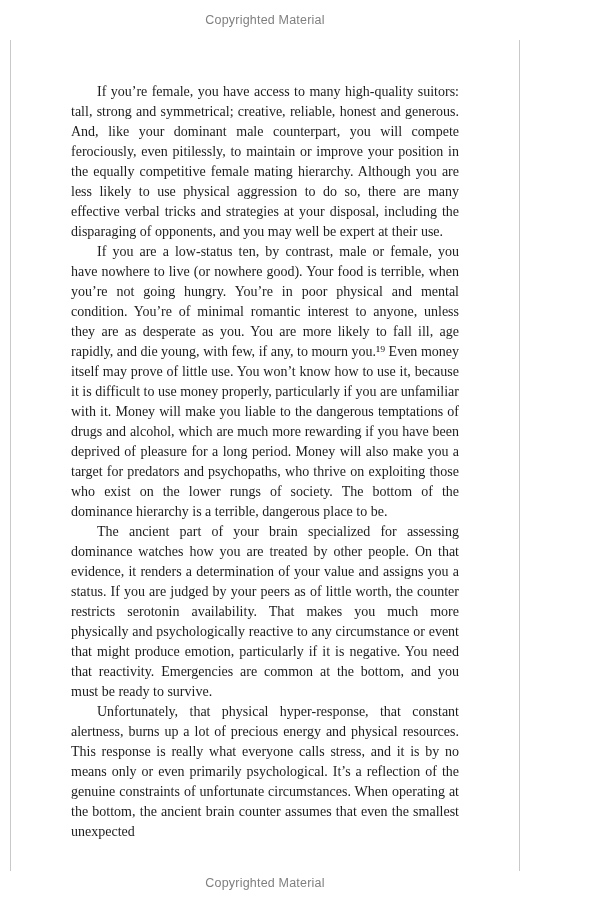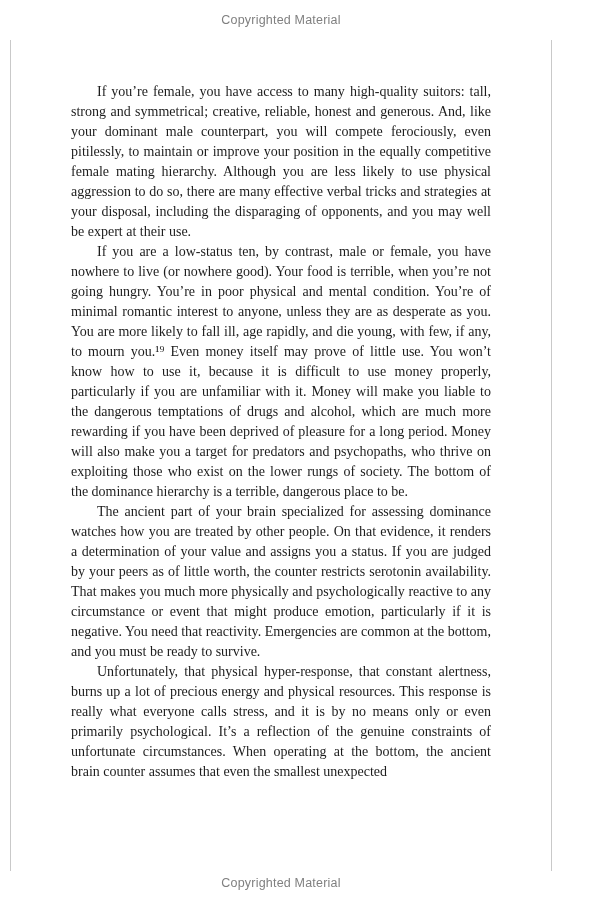--- a/index.html
+++ b/index.html
@@ -6,21 +6,20 @@
     margin: 0;
     padding: 0;
     background: #ffffff;
   }
   .canvas {
     position: relative;
     width: 530px;
     height: 899px;
     background: #ffffff;
     overflow: hidden;
-    padding-left: 32px;
   }
   .watermark {
     position: absolute;
     left: 0;
     width: 100%;
     text-align: center;
     font-family: "Liberation Sans", sans-serif;
     font-size: 12.5px;
     color: #7f7f7f;
     letter-spacing: 0.2px;

